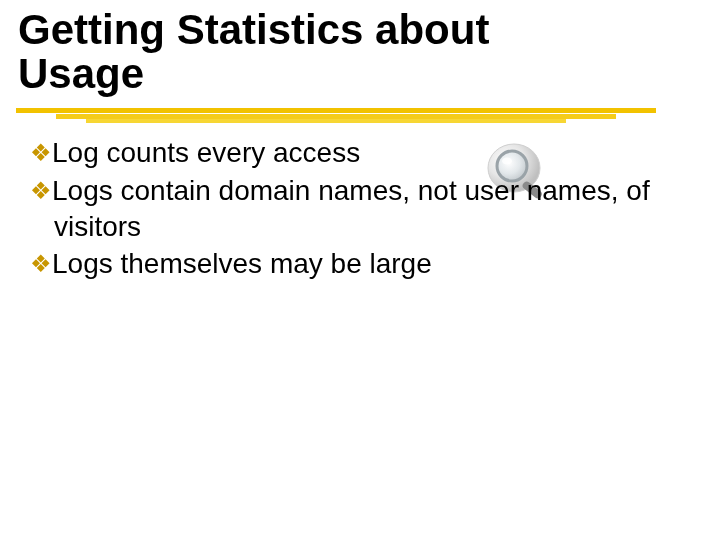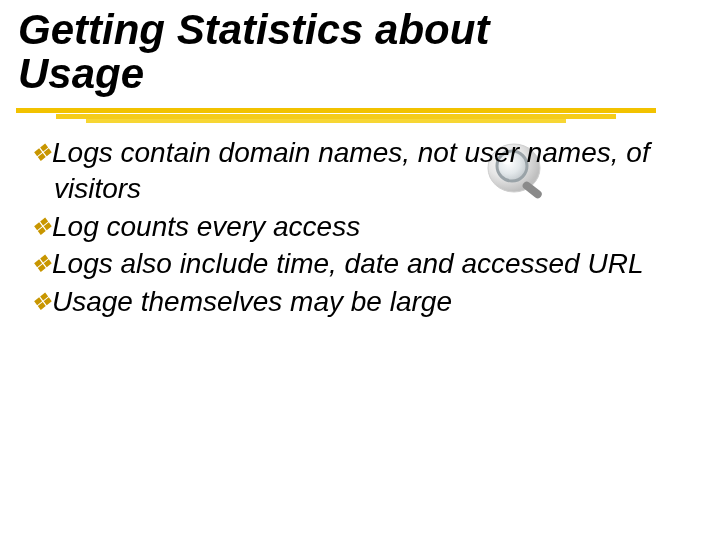--- a/index.html
+++ b/index.html
@@ -9,21 +9,20 @@
     height: 540px;
     background: #ffffff;
     font-family: Verdana, Geneva, sans-serif;
     overflow: hidden;
   }
   .slide {
     position: relative;
     width: 596px;
     height: 540px;
     box-sizing: border-box;
-    font-style: italic;
   }
   .title {
     font-family: Arial, Helvetica, sans-serif;
     font-weight: 900;
     font-size: 42px;
     line-height: 1.05;
     color: #000;
     padding: 8px 0 0 18px;
     letter-spacing: 0px;
   }
@@ -104,19 +103,18 @@
         </radialGradient>
       </defs>
       <ellipse cx="32" cy="30" rx="26" ry="24" fill="url(#rg)" stroke="#cfcfcf" stroke-width="1"></ellipse>
       <rect x="44" y="42" width="22" height="8" rx="4" ry="4" transform="rotate(38 44 42)" fill="#8a8a8a"></rect>
       <circle cx="30" cy="28" r="15" fill="url(#lens)" stroke="#9aa3a8" stroke-width="3"></circle>
       <ellipse cx="25" cy="23" rx="5" ry="3.5" fill="#ffffff" opacity="0.8"></ellipse>
     </svg>
   </div>
 
   <div class="content">
+    <p class="bullet-line"><span class="bullet-marker">❖</span><span>Log counts every access</span></p>
     <p class="bullet-line"><span class="bullet-marker">❖</span><span>Logs contain domain names, not user names, of visitors</span></p>
-    <p class="bullet-line"><span class="bullet-marker">❖</span><span>Log counts every access</span></p>
-    <p class="bullet-line"><span class="bullet-marker">❖</span><span>Logs also include time, date and accessed URL</span></p>
-    <p class="bullet-line"><span class="bullet-marker">❖</span><span>Usage themselves may be large</span></p>
+    <p class="bullet-line"><span class="bullet-marker">❖</span><span>Logs themselves may be large</span></p>
   </div>
 
 </div>
 
 </body></html>

